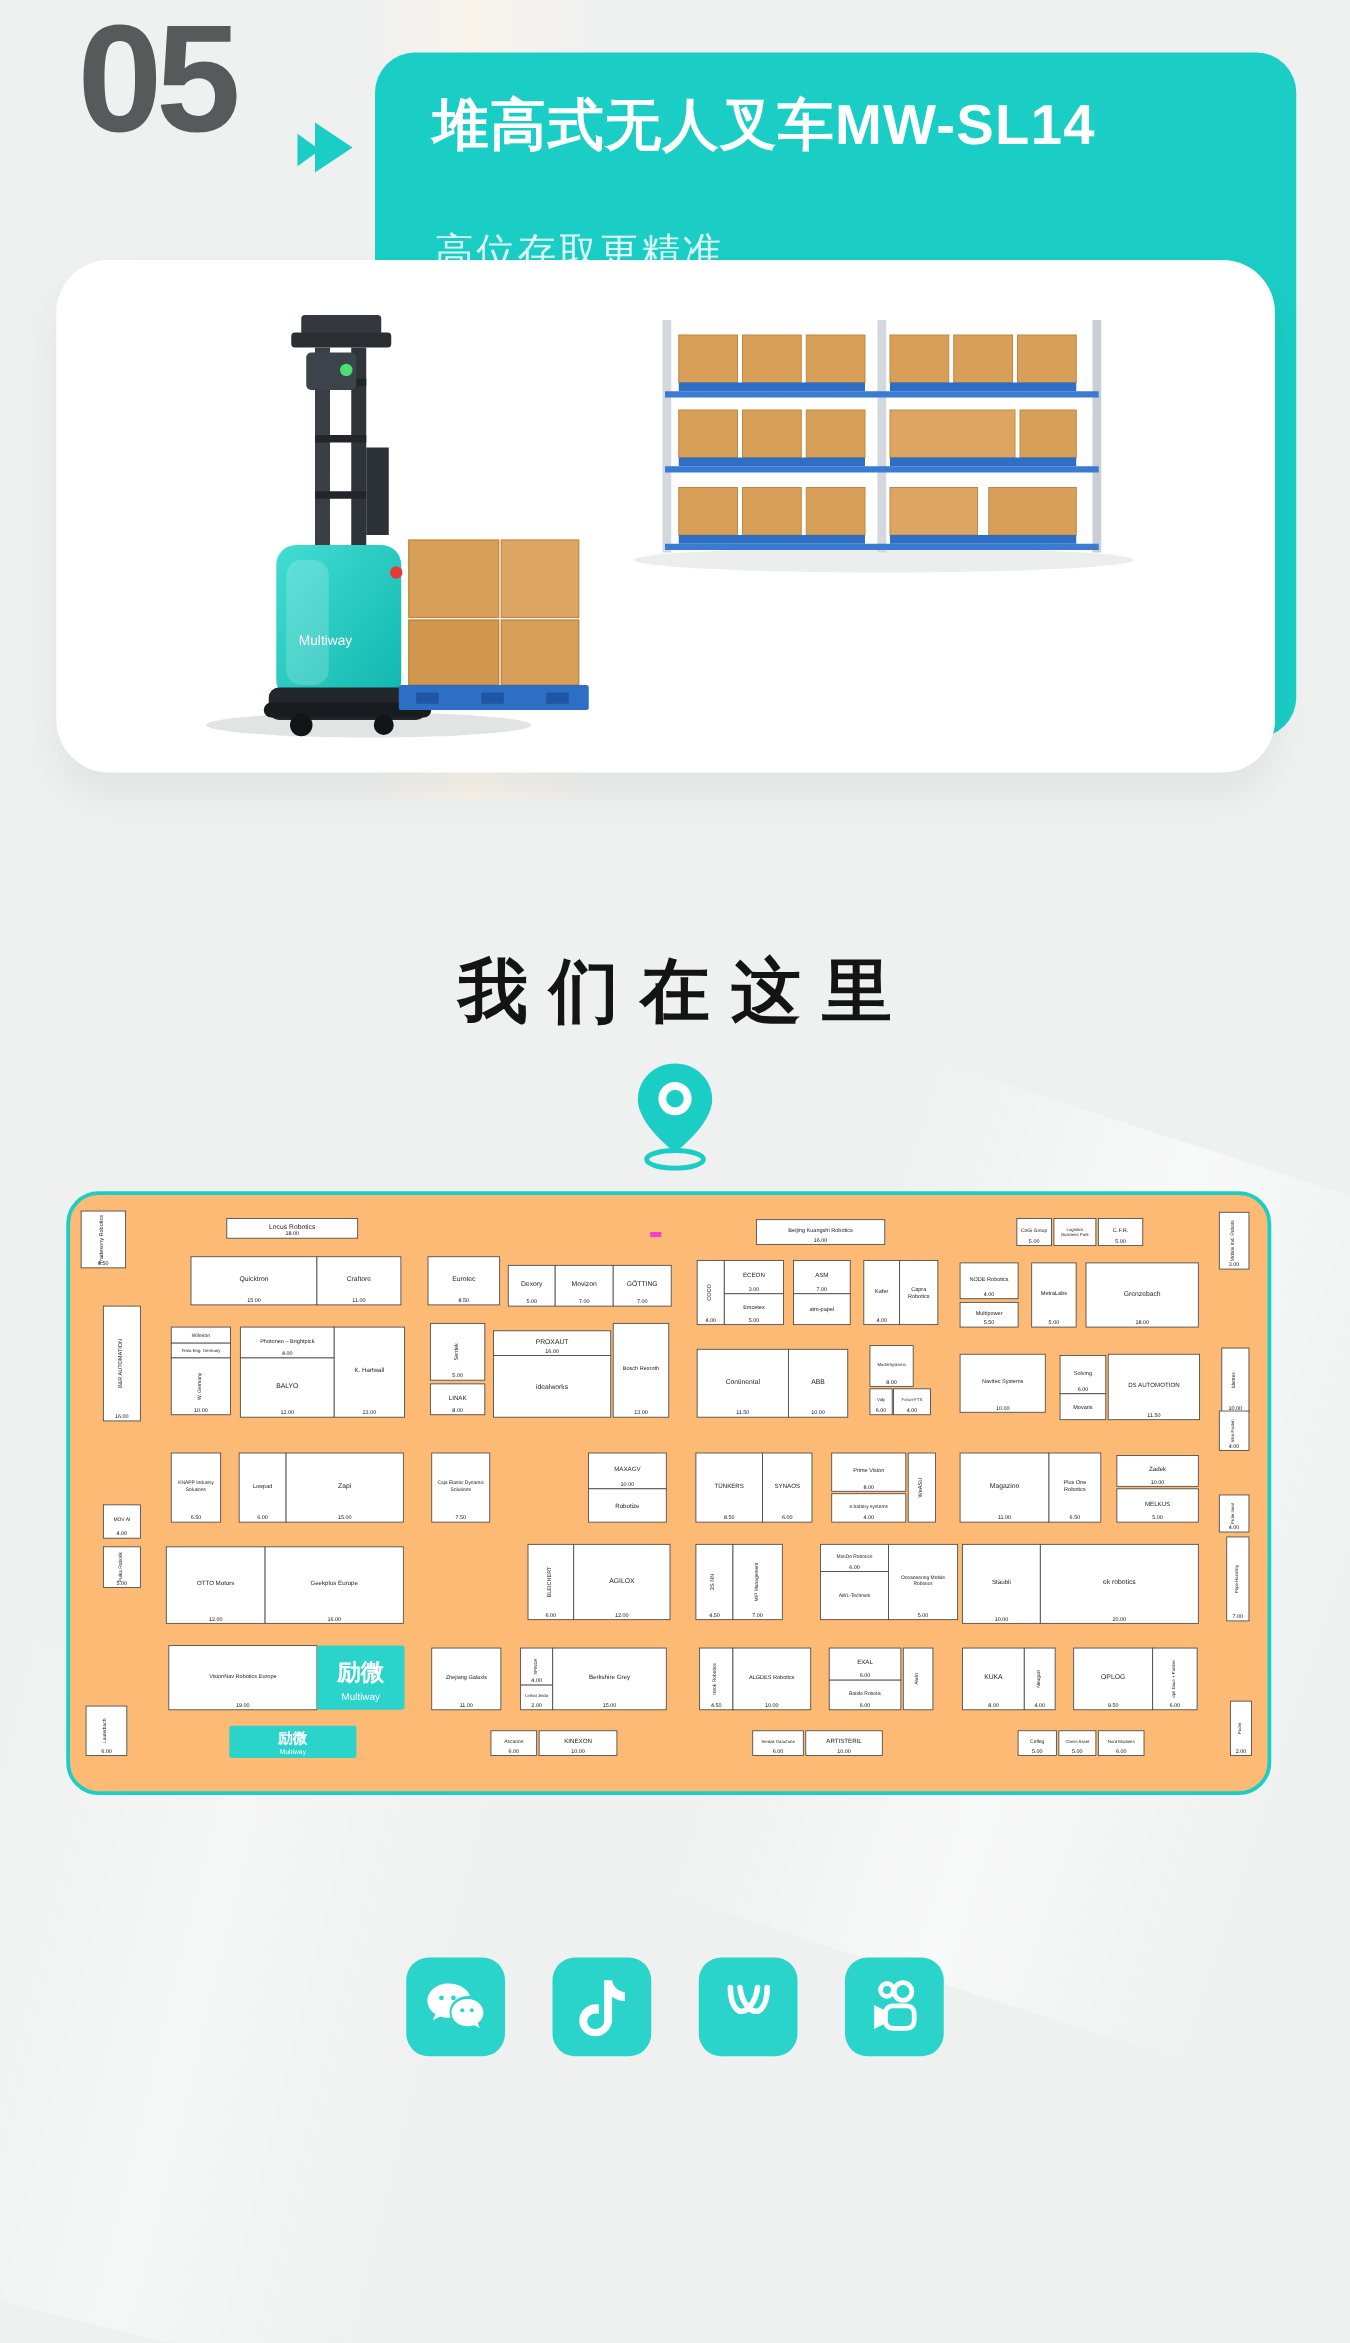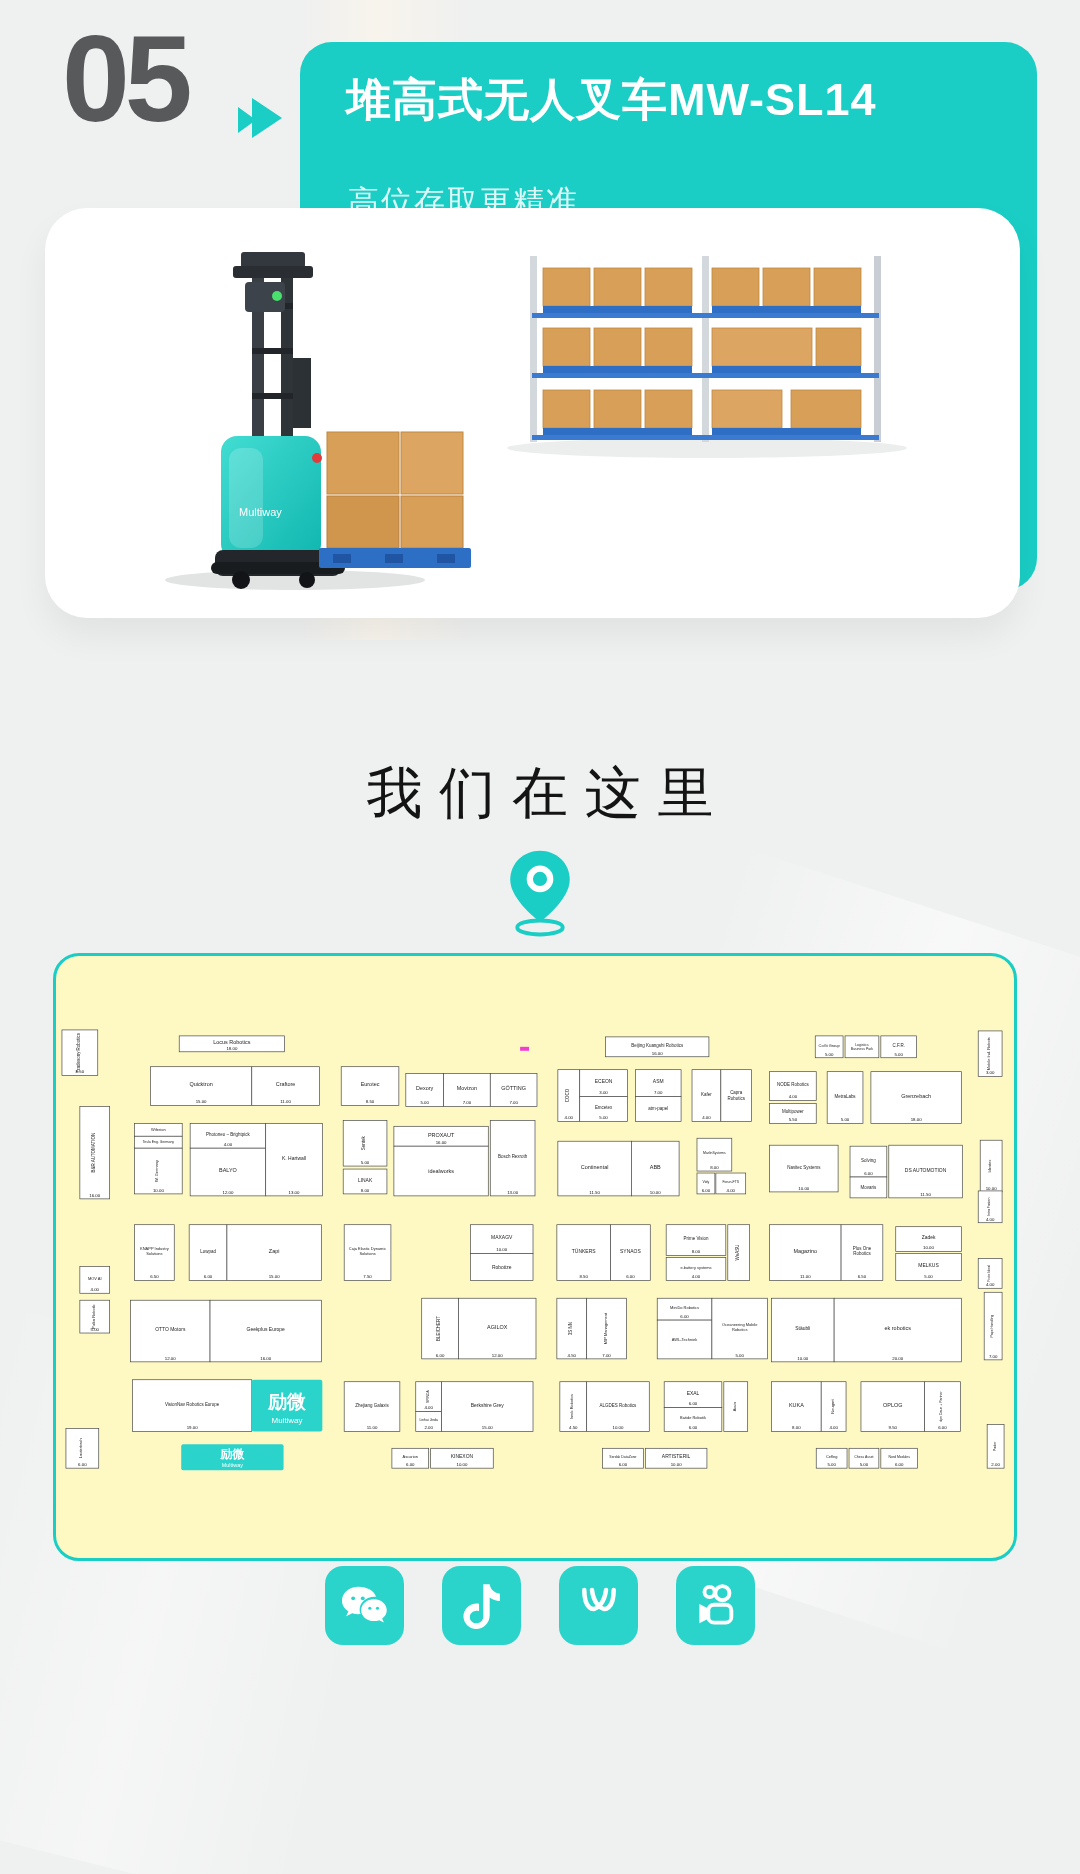--- a/index.html
+++ b/index.html
@@ -11,21 +11,21 @@
   .streak{position:absolute;pointer-events:none;}
   #streak1{left:300px;top:0;width:170px;height:640px;
     background:linear-gradient(90deg,rgba(255,255,255,0) 0%,rgba(250,245,235,.8) 45%,rgba(255,255,255,0) 100%);}
   #streak2{left:620px;top:900px;width:460px;height:700px;transform:rotate(18deg);
     background:linear-gradient(90deg,rgba(255,255,255,0) 0%,rgba(255,255,255,.55) 50%,rgba(255,255,255,0) 100%);}
   #streak3{left:-60px;top:1350px;width:420px;height:520px;transform:rotate(14deg);
     background:linear-gradient(90deg,rgba(255,255,255,0) 0%,rgba(255,255,255,.4) 50%,rgba(255,255,255,0) 100%);}
 
   
   .hero-number{
-    position:absolute;left:62px;top:18px;
+    position:absolute;left:62px;top:2px;
     font-size:122px;line-height:1;font-weight:bold;color:#58595b;letter-spacing:-5px;
   }
   .hero-arrow{position:absolute;left:238px;top:98px;width:52px;height:42px;}
   .hero-arrow .t1,.hero-arrow .t2{position:absolute;top:0;width:0;height:0;border-style:solid;}
   .hero-arrow .t1{left:0;border-width:13px 0 13px 18px;border-color:transparent transparent transparent var(--accent);top:9px;}
   .hero-arrow .t2{left:14px;border-width:20px 0 20px 30px;border-color:transparent transparent transparent var(--accent);}
   .hero-panel{
     position:absolute;left:300px;top:42px;width:737px;height:548px;
     background:var(--accent);border-radius:32px;
   }
@@ -33,29 +33,29 @@
   .hero-subtitle{position:absolute;left:48px;top:94px;font-size:31px;color:rgba(255,255,255,.85);letter-spacing:2px;margin-top:45px;}
   .product-card{
     position:absolute;left:45px;top:208px;width:975px;height:410px;
     background:#fff;border-radius:42px;box-shadow:0 18px 35px rgba(0,0,0,.06);
   }
   .product-card svg{position:absolute;inset:0;width:100%;height:100%;}
 
   
   .where-heading{
     position:absolute;left:0;top:756px;width:100%;text-align:center;
-    font-size:56px;font-weight:normal;color:#141414;letter-spacing:0.30em;text-indent:0.30em;
+    font-size:56px;font-weight:bold;color:#141414;letter-spacing:0.30em;text-indent:0.30em;
   }
   .pin-wrap{position:absolute;left:497px;top:846px;width:86px;height:94px;}
   .pin-wrap svg{width:100%;height:100%;}
 
   
   .map-card{
-    position:absolute;left:53px;top:953px;width:964px;height:608px;box-sizing:border-box;
-    background:#fef9c3;border:3px solid var(--accent);border-radius:26px;overflow:hidden;
+    position:absolute;left:53px;top:953px;width:964px;height:483px;box-sizing:border-box;
+    background:#fdba74;border:3px solid var(--accent);border-radius:26px;overflow:hidden;
   }
   .map-card svg{position:absolute;inset:0;width:100%;height:100%;}
   .booth-label{fill:#1d1d1d;}
   .booth-dim{fill:#111;}
 
   
   .social-row{
     position:absolute;left:0;top:1566px;width:100%;
     display:flex;justify-content:center;gap:38px;
   }

